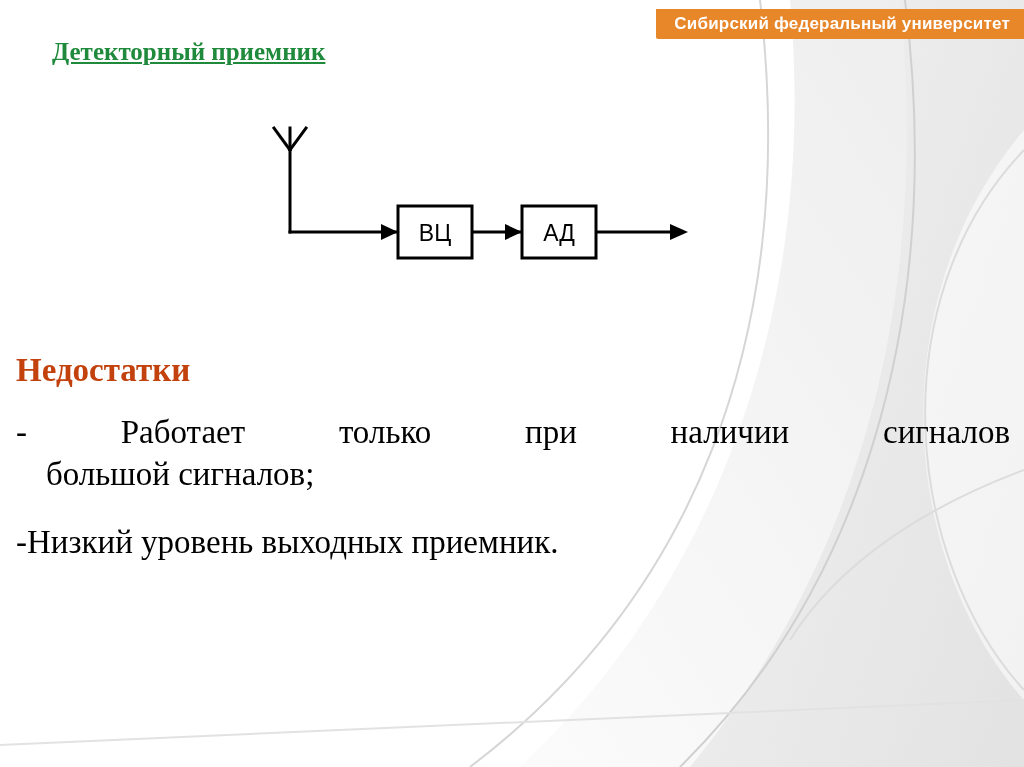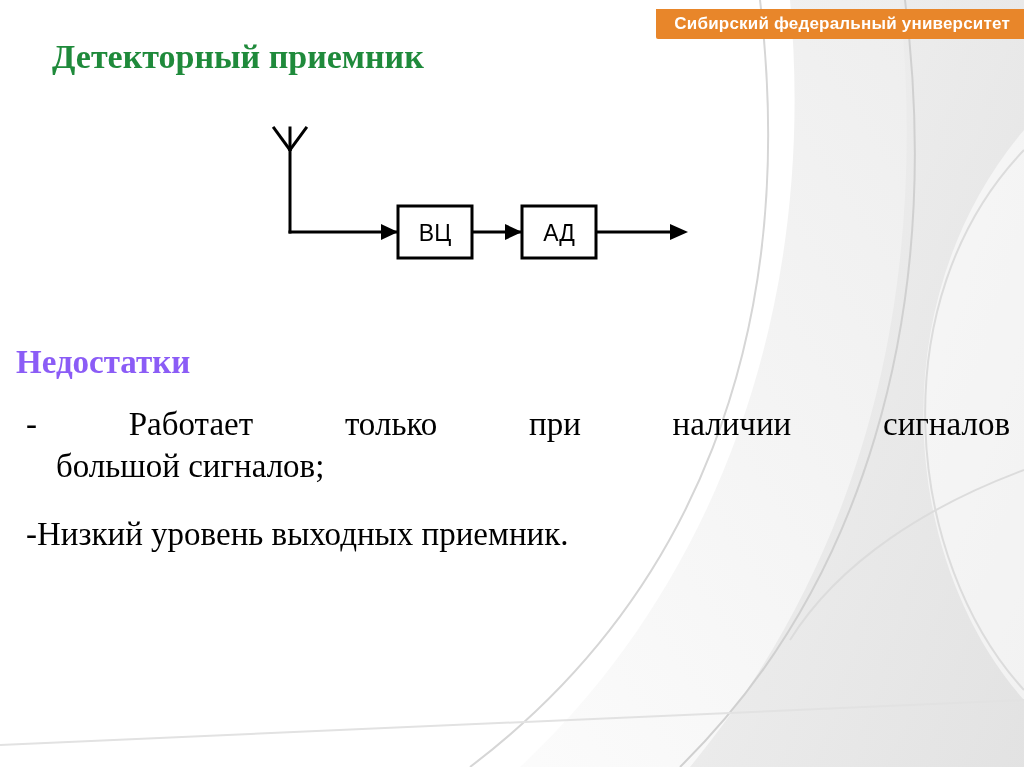--- a/index.html
+++ b/index.html
@@ -42,23 +42,24 @@
     white-space: nowrap;
     border-bottom-left-radius: 2px;
     margin-top: 9px;
   }
   .title {
     position: absolute;
     left: 52px;
     top: 38px;
     font-family: "Liberation Serif", serif;
     font-weight: bold;
-    font-size: 34px;
+    font-size: 25px;
     color: #1f8a3b;
     white-space: nowrap;
+    text-decoration: underline;
   }
   .diagram {
     position: absolute;
     left: 250px;
     top: 120px;
     width: 470px;
     height: 160px;
   }
   .blk-label {
     font-family: "Liberation Sans", sans-serif;
@@ -68,28 +69,28 @@
   .body-text {
     position: absolute;
     left: 16px;
     right: 14px;
     top: 340px;
   }
   .heading-bold {
     font-family: "Liberation Serif", serif;
     font-weight: bold;
     font-size: 33px;
-    color: #8b5cf6;
-    margin: 4px 0 22px 0;
+    color: #c2410c;
+    margin: 12px 0 22px 0;
   }
   .bullet {
     font-family: "Liberation Serif", serif;
     font-size: 33px;
     color: #000000;
-    margin: 0 0 26px 10px;
+    margin: 0 0 26px 0;
     line-height: 1.28;
   }
   .bullet.justify {
     text-align: justify;
     text-align-last: left;
     padding-left: 0;
     text-indent: 0;
   }
   .bullet.justify .line1 {
     display: block;

